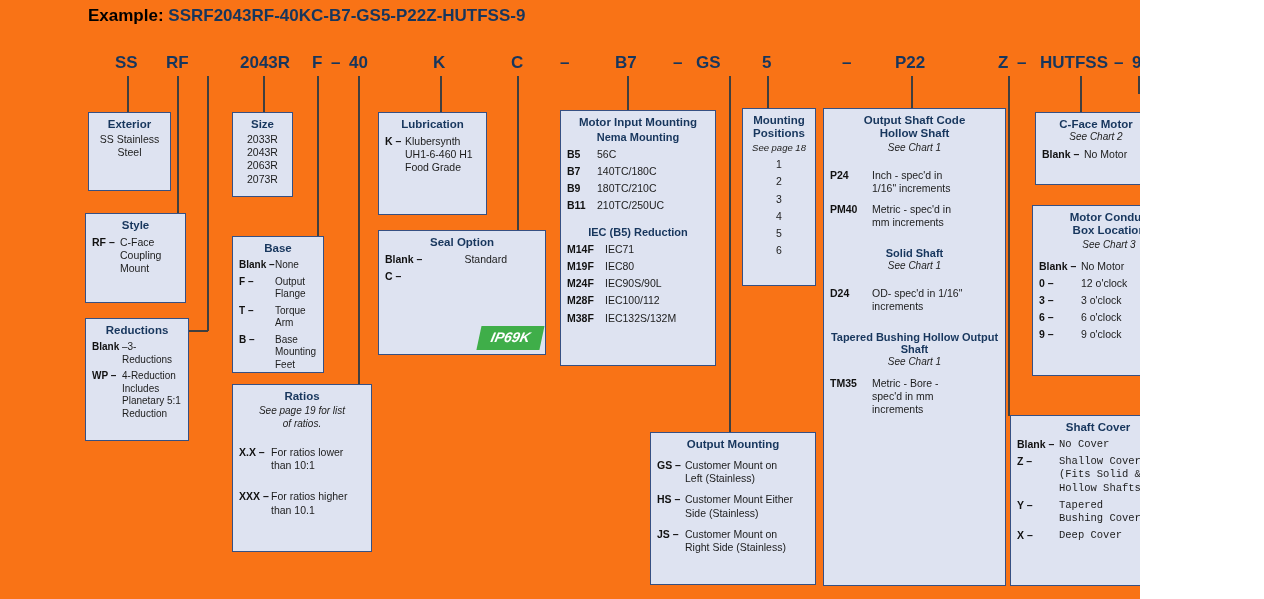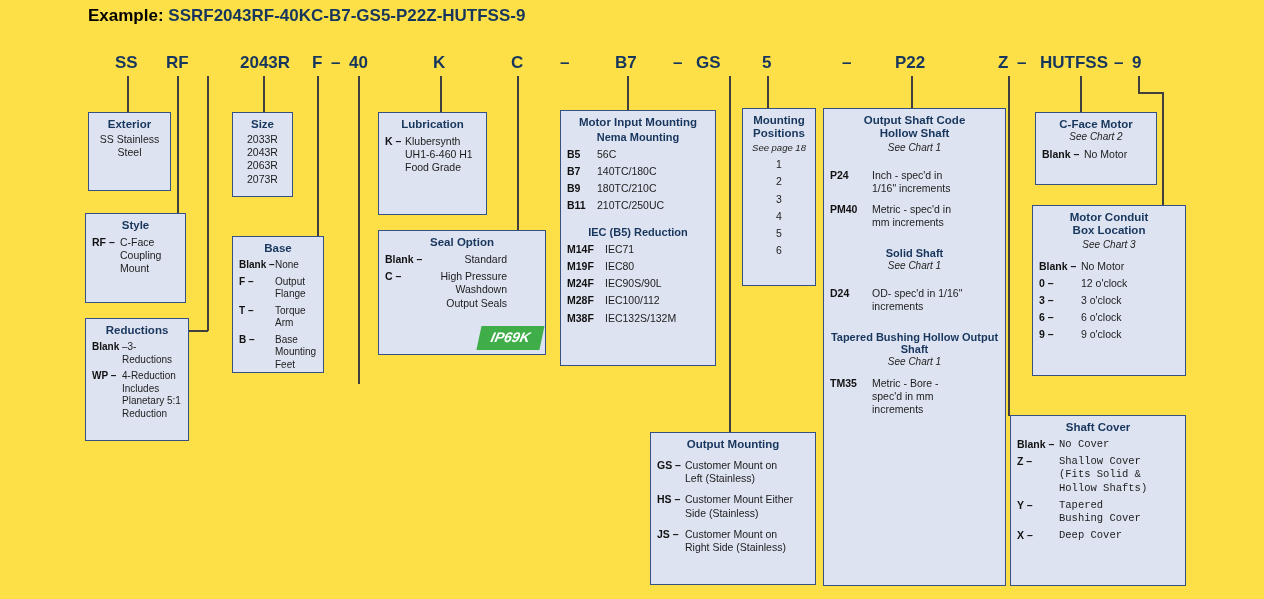--- a/index.html
+++ b/index.html
@@ -1,18 +1,18 @@
 <!DOCTYPE html>
 <html><head>
 <meta charset="utf-8">
 <style>
   * { margin:0; padding:0; box-sizing:border-box; }
   html,body { background:#fff; }
   body { font-family:"Liberation Sans", sans-serif; }
-  .canvas { position:relative; width:1264px; height:599px; background:#fde047; overflow:hidden; }
+  .canvas { position:relative; width:1140px; height:599px; background:#f97316; overflow:hidden; }
 
   .page-title { position:absolute; left:88px; top:6px; font-size:17px; font-weight:bold; color:#000; white-space:nowrap; }
   .page-title .tcode { color:#17365d; }
 
   .seg { position:absolute; top:53px; font-size:17px; font-weight:bold; color:#17365d; white-space:nowrap; }
 
   .vline { position:absolute; width:1.5px; background:#3f3f3f; }
   .hline { position:absolute; height:1.5px; background:#3f3f3f; }
 
   .box { position:absolute; background:#dee3f1; border:1.5px solid #365083; padding:5px 6px; font-size:10.5px; color:#1c1c1c; line-height:1.25; }
@@ -129,38 +129,49 @@
     <div class="row">
       <span class="code" style="width:36px">T –</span>
       <span class="desc">Torque Arm</span>
     </div>
     <div class="row">
       <span class="code" style="width:36px">B –</span>
       <span class="desc">Base Mounting Feet</span>
     </div>
   </div>
 
+  <div class="box" style="left:232px;top:384px;width:140px;height:168px">
+    <div class="box-title">Ratios</div>
+    <div class="note note-narrow">See page 19 for list of ratios.</div>
+    <div class="row mt16">
+      <span class="code" style="width:32px">X.X –</span>
+      <span class="desc">For ratios lower than 10:1</span>
+    </div>
+    <div class="row mt18">
+      <span class="code" style="width:32px">XXX –</span>
+      <span class="desc">For ratios higher than 10.1</span>
+    </div>
+  </div>
 
   <div class="box" style="left:378px;top:112px;width:109px;height:103px">
     <div class="box-title">Lubrication</div>
     <div class="row">
       <span class="code" style="width:20px">K –</span>
       <span class="desc">Klubersynth UH1-6-460 H1 Food Grade</span>
     </div>
   </div>
 
   <div class="box seal-box" style="left:378px;top:230px;width:168px;height:125px">
     <div class="box-title">Seal Option</div>
     <div class="row">
       <span class="code" style="width:42px">Blank –</span>
       <span class="desc">Standard</span>
     </div>
     <div class="row">
       <span class="code" style="width:42px">C –</span>
-      <span class="desc">High Pressure Washdown Output Seals</span>
     </div>
     <div class="badge">IP69K</div>
   </div>
 
   <div class="box" style="left:560px;top:110px;width:156px;height:256px">
     <div class="box-title">Motor Input Mounting</div>
     <div class="subhead">Nema Mounting</div>
     <div class="row">
       <span class="code" style="width:30px">B5</span>
       <span class="desc">56C</span>

